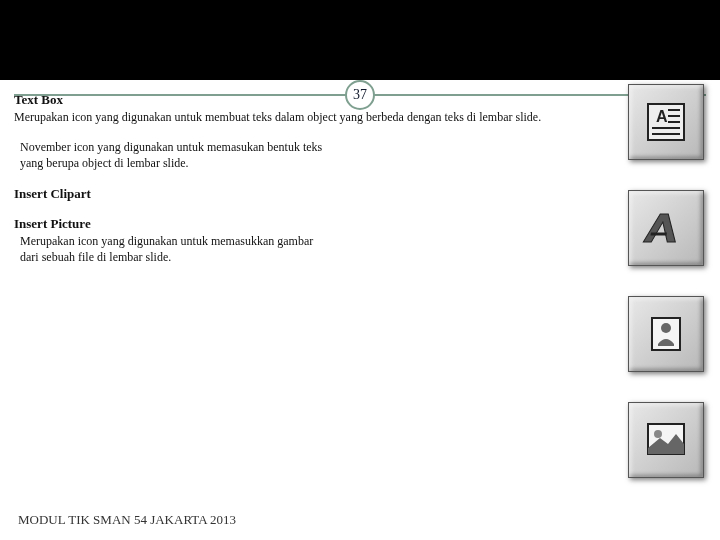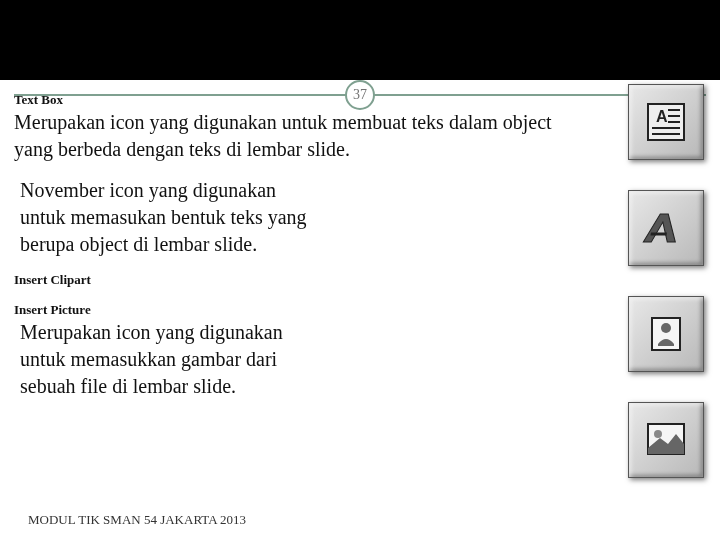--- a/index.html
+++ b/index.html
@@ -32,42 +32,42 @@
     transform: translateX(-50%);
     width: 30px;
     height: 30px;
     border: 2px solid #7fa090;
     border-radius: 50%;
     background: #fff;
     display: flex;
     align-items: center;
     justify-content: center;
     font-size: 14px;
-    color: #737373;
+    color: #0f172a;
     font-family: Georgia, serif;
     z-index: 2;
   }
   .content {
     position: absolute;
     top: 92px;
     left: 14px;
     right: 14px;
     z-index: 3;
   }
   .section {
     margin-bottom: 14px;
   }
   .section-title {
     font-weight: bold;
     font-size: 13px;
     color: #111;
     margin-bottom: 1px;
   }
   .section-body {
-    font-size: 20px;
+    font-size: 12px;
     color: #111;
     line-height: 1.35;
     padding-left: 6px;
   }
   .section-body.no-indent {
     padding-left: 0;
   }
   .icons {
     position: absolute;
     right: 16px;
@@ -89,21 +89,21 @@
     align-items: center;
     justify-content: center;
   }
   .icon-box svg {
     width: 48px;
     height: 48px;
   }
   .footer {
     position: absolute;
     bottom: 12px;
-    left: 28px;
+    left: 18px;
     right: 18px;
     display: flex;
     justify-content: space-between;
     font-size: 13px;
     color: #333;
     font-family: Georgia, serif;
   }
 </style>
 </head>
 <body>

